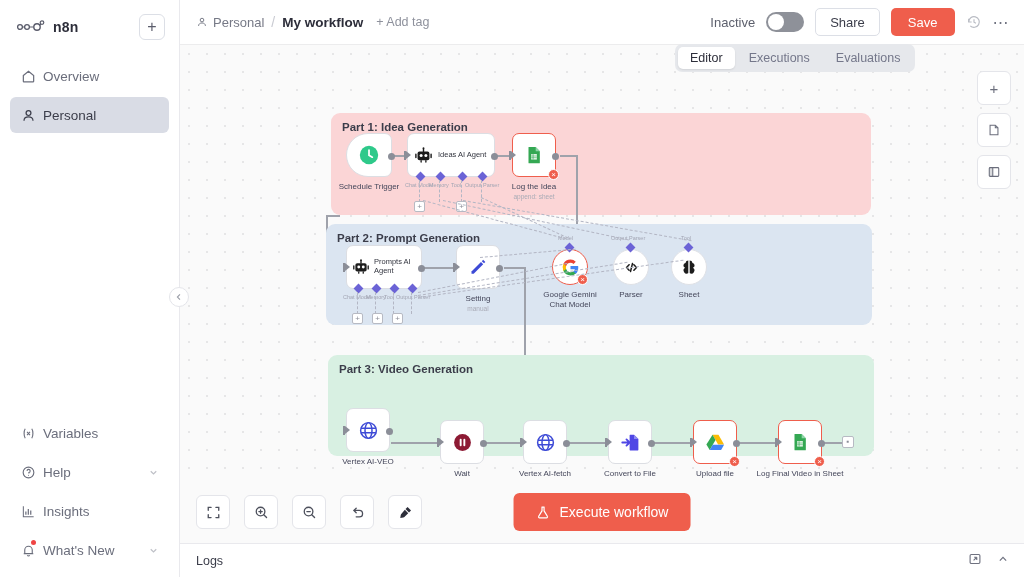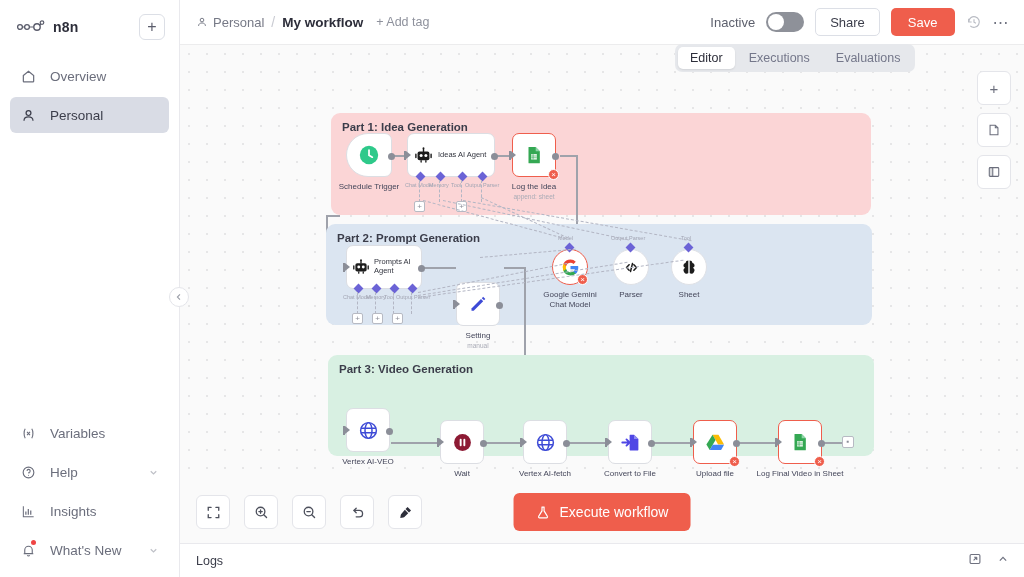--- a/index.html
+++ b/index.html
@@ -23,21 +23,21 @@
   .sb-logo { display:flex; align-items:center; gap:7px; flex:1; }
   .sb-logo-mark { width: 30px; height: 16px; }
   .sb-brand { font-size: 14px; font-weight: bold; color: #2d2e3a; letter-spacing:.2px; }
   .sb-plus {
     width: 26px; height: 26px; border: 1px solid #dcdfe6; border-radius: 6px;
     display:flex; align-items:center; justify-content:center; color:#5a5c6b;
     font-size: 16px; background:#fff; cursor:pointer; line-height:1;
   }
   .sb-nav { padding: 8px 10px 0 10px; }
   .sb-item {
-    display:flex; align-items:center; gap:13px;
+    display:flex; align-items:center; gap:6px;
     height: 36px; padding: 0 10px; border-radius: 6px;
     color: #6b6e7c; font-size: 13.5px; cursor:pointer; margin-bottom: 3px;
     position: relative;
   }
   .sb-item.active { background:#d9dce5; color:#3b3d4a; }
   .sb-icon { width:17px; height:17px; display:flex; align-items:center; justify-content:center; flex:0 0 17px; }
   .sb-spacer { flex: 1; }
   .sb-bottom { padding: 0 10px 6px 10px; }
   .sb-chev { margin-left:auto; opacity:.55; display:flex; }
   .sb-dot { position:absolute; width:5px; height:5px; border-radius:50%; background:#ef4444; left:21px; top:8px; }
@@ -468,21 +468,21 @@
         <div class="sublbl" style="left:50px; top:49px;">Output Parser</div>
         <div class="dashline" style="left:11px; top:47px; width:1px; height:22px; border-top:none; border-left:1px dashed #b3b6c4;"></div>
         <div class="dashline" style="left:29px; top:47px; width:1px; height:22px; border-top:none; border-left:1px dashed #b3b6c4;"></div>
         <div class="dashline" style="left:47px; top:47px; width:1px; height:22px; border-top:none; border-left:1px dashed #b3b6c4;"></div>
         <div class="dashline" style="left:65px; top:47px; width:1px; height:22px; border-top:none; border-left:1px dashed #b3b6c4;"></div>
         <div class="plusbox" style="left:6px; top:68px;">+</div>
         <div class="plusbox" style="left:26px; top:68px;">+</div>
         <div class="plusbox" style="left:46px; top:68px;">+</div>
       </div>
 
-      <div class="node" style="left:276px; top:200px;margin-top:37px;">
+      <div class="node" style="left:276px; top:200px;">
         <div class="nbox">
           <svg width="20" height="20" viewBox="0 0 24 24">
             <path d="M4.2 17.4L15.6 6l2.6 2.6L6.8 20H4.2z" fill="#3d4ad6"></path>
             <path d="M16.6 5l1.6-1.6 2.6 2.6L19.2 7.6z" fill="#3d4ad6"></path>
           </svg>
           <div class="arrbar" style="left:-4px; top:17px;"></div>
           <div class="arrport" style="left:-2px; top:17px;"></div>
           <div class="dotport" style="right:-4px; top:19px;"></div>
         </div>
         <div class="nlabel" style="top:49px;">Setting</div>

